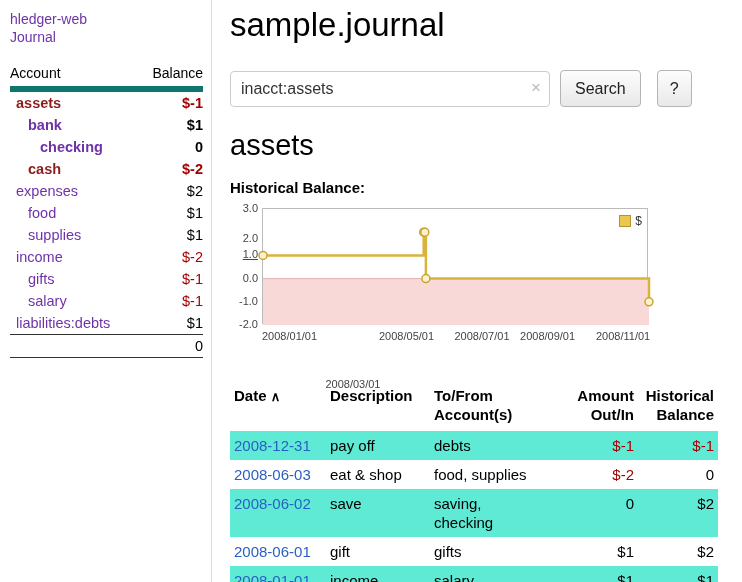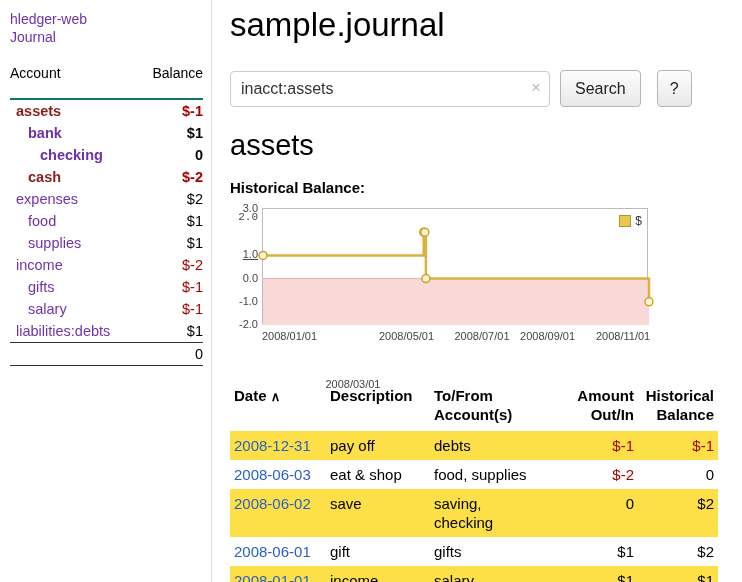--- a/index.html
+++ b/index.html
@@ -7,22 +7,22 @@
     font-family:"Liberation Sans", sans-serif; color:#000; }
   a { text-decoration:none; cursor:pointer; }
 
   .layout { display:flex; width:742px; height:582px; }
 
   
   .sidebar { width:212px; flex:none; border-right:1px solid #ddd; padding:10px 8px 0 10px; }
   .app-link { color:#6f32a8; font-size:14px; display:inline-block; }
   .journal-link { color:#6f32a8; font-size:14px; display:inline-block; }
   .acct-table { width:100%; border-collapse:collapse; margin-top:16px; font-size:14.5px; }
-  .acct-table th { font-weight:normal; text-align:left; padding:3px 0 17px 0;
-                   border-bottom:2px solid #0f766e; font-size:14px; }
+  .acct-table th { font-weight:normal; text-align:left; padding:3px 0 5px 0;
+                   border-bottom:6px solid #0f766e; font-size:14px; }
   .acct-table th.bal { text-align:right; }
   .acct-table td { padding:3px 0; }
   .acct-table td.bal { text-align:right; }
   .acct { color:#6f32a8; }
   .acct.r { color:#8c1d1d; }
   .b { font-weight:bold; }
   .neg { color:#a40000; }
   .i0 { padding-left:6px !important; }
   .i1 { padding-left:18px !important; }
   .i2 { padding-left:30px !important; }
@@ -59,21 +59,21 @@
   .legend-swatch { width:12px; height:12px; background:#ecc64e; border:1px solid #b1952e; }
 
   
   .register { border-collapse:collapse; margin-top:36px; font-size:15px;
               width:488px; table-layout:fixed; }
   .register th { font-weight:bold; text-align:left; vertical-align:top;
                  padding:2px 8px 7px 4px; white-space:pre-line; line-height:19px; }
   .register th.num, .register td.num { text-align:right; padding-right:4px; }
   .register td { padding:5px 8px 5px 4px; vertical-align:top; white-space:pre-line;
                  line-height:19px; }
-  .register tr.stripe { background:#fde047; }
+  .register tr.stripe { background:#5eead4; }
   a.date { color:#2a5fc4; }
   .sort { font-weight:bold; font-size:13px; }
 </style>
 </head>
 <body>
 
 <div class="layout">
 
   <div class="sidebar">
     <a class="app-link">hledger-web</a>
@@ -166,21 +166,21 @@
             <circle cx="161.8" cy="23.2" r="4" fill="#fdf3cf" stroke="#c9a52f" stroke-width="1.5"></circle>
             <circle cx="162.9" cy="69.6" r="4" fill="#fdf3cf" stroke="#c9a52f" stroke-width="1.5"></circle>
             <circle cx="386.0" cy="92.8" r="4" fill="#fdf3cf" stroke="#c9a52f" stroke-width="1.5"></circle>
           </svg>
         <div class="legend">
           <span class="legend-swatch"></span>
           <span>$</span>
         </div>
       </div>
     <div class="ylabel" style="top: 0px;">3.0</div>
-        <div class="ylabel" style="top: 9px; font-family: Liberation Mono, monospace;">2.0</div>
+        <div class="ylabel" style="top: 30px;">2.0</div>
         <div class="ylabel" style="top: 46.4px; text-decoration: underline;">1.0</div>
         <div class="ylabel" style="top: 69.6px;">0.0</div>
         <div class="ylabel" style="top: 92.8px;">-1.0</div>
         <div class="ylabel" style="top: 116px;">-2.0</div>
         <div class="xlabel" style="left: 32px;">2008/01/01</div>
         <div class="xlabel" style="left: 95.4521px; margin-top: 48px;">2008/03/01</div>
         <div class="xlabel" style="left: 149px;">2008/05/01</div>
         <div class="xlabel" style="left: 224.471px;">2008/07/01</div>
         <div class="xlabel" style="left: 290.038px;">2008/09/01</div>
         <div class="xlabel" style="left: 366px;">2008/11/01</div>

